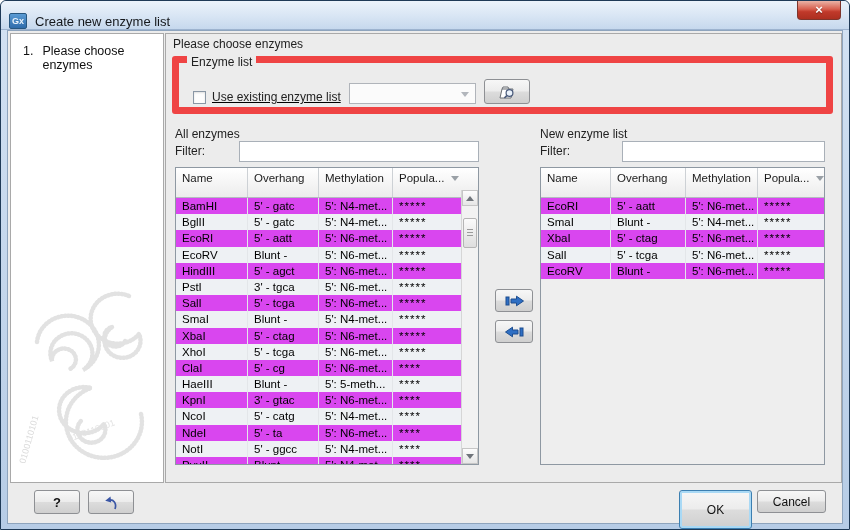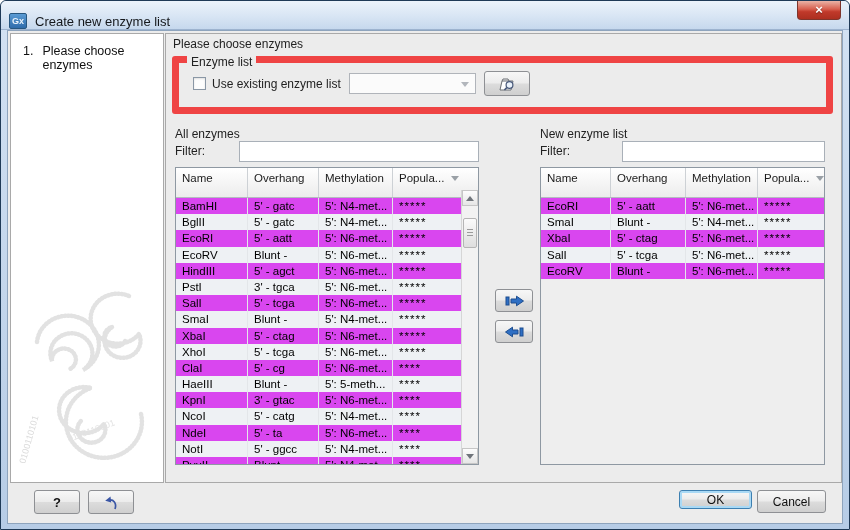--- a/index.html
+++ b/index.html
@@ -50,21 +50,21 @@
   .main-heading{ position:absolute; left:7px; top:3px; font-size:12px; color:#222; }
   
   .groupbox{
     position:absolute; left:6px; right:8px; top:22px; height:58px;
     border:7px solid #ef4444; border-radius:3px;
   }
   .groupbox-legend{
     position:absolute; top:-8px; left:8px; padding:0 4px;
     background:#ececec; font-size:12px; color:#222;
   }
-  .group-row{ position:absolute; left:14px; top:8px; display:flex; align-items:center; }
+  .group-row{ position:absolute; left:14px; top:16px; display:flex; align-items:flex-end;text-decoration:underline; }
   .checkbox{
     width:13px; height:13px; background:#fdfdfd;
     border:1px solid #8a97a5; box-shadow:inset 0 1px 2px rgba(0,0,0,.12);
   }
   .checkbox-label{ margin-left:6px; font-size:12px; color:#222; }
   .combo{
     margin-left:8px; width:127px; height:21px; position:relative;
     background:#fbfbfb; border:1px solid #b0b4ba;
   }
   .combo-arrow{
@@ -143,21 +143,21 @@
     background:repeating-linear-gradient(#9b9b9b 0 1px, transparent 1px 3px);
   }
   
   .arrow-btn{ position:absolute; left:329px; width:38px; height:23px; }
   .ab-add{ top:255px; } .ab-remove{ top:286px; }
   
   .footer{ position:absolute; left:0; right:0; bottom:0; height:42px; }
   .help-btn{ position:absolute; left:26px; top:9px; width:46px; height:24px; font-weight:bold; font-size:13px; }
   .undo-btn{ position:absolute; left:80px; top:9px; width:46px; height:24px; }
   .ok-btn{
-    position:absolute; right:90px; top:9px; width:73px; height:19px;
+    position:absolute; right:90px; top:9px; width:73px; height:39px;
     border:1px solid #3c7fb1; box-shadow:inset 0 0 0 2px #a9d9f5;
   }
   .cancel-btn{ position:absolute; right:16px; top:9px; width:69px; height:23px; }
 </style>
 </head>
 <body>
 
 <div class="window">
 
   <div class="titlebar">

